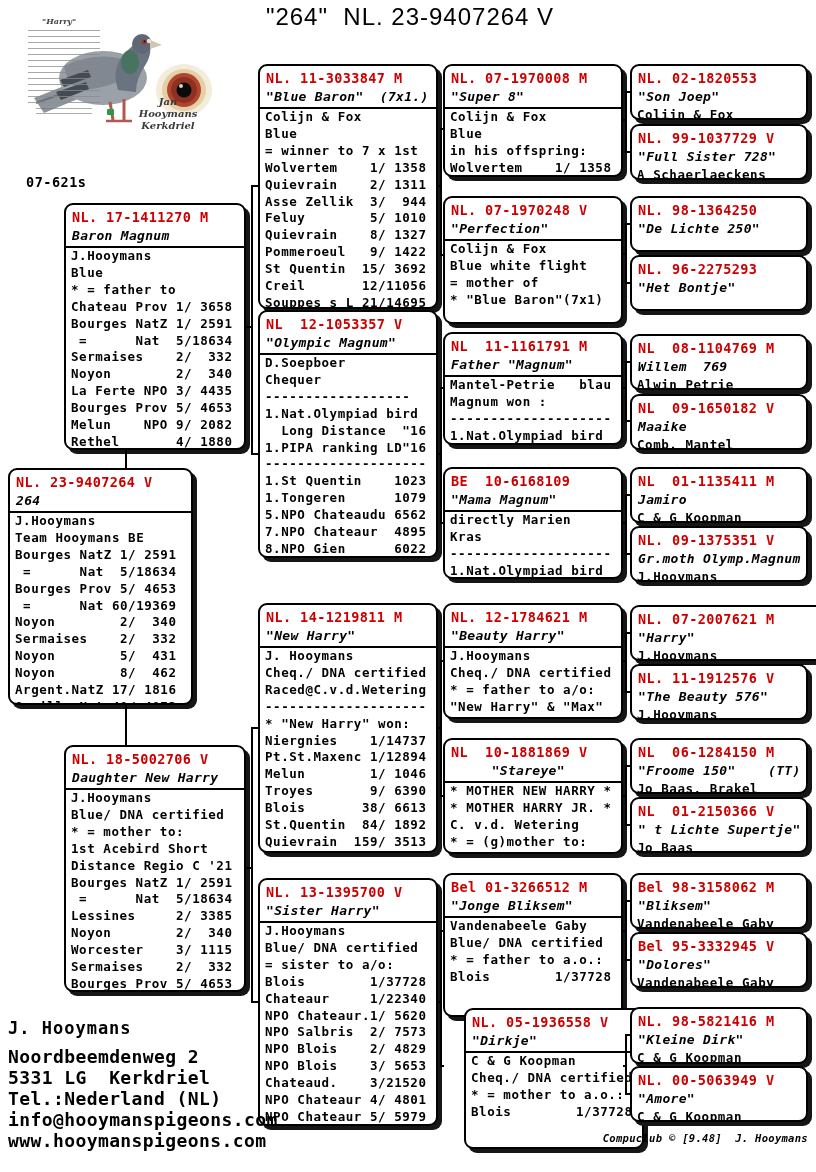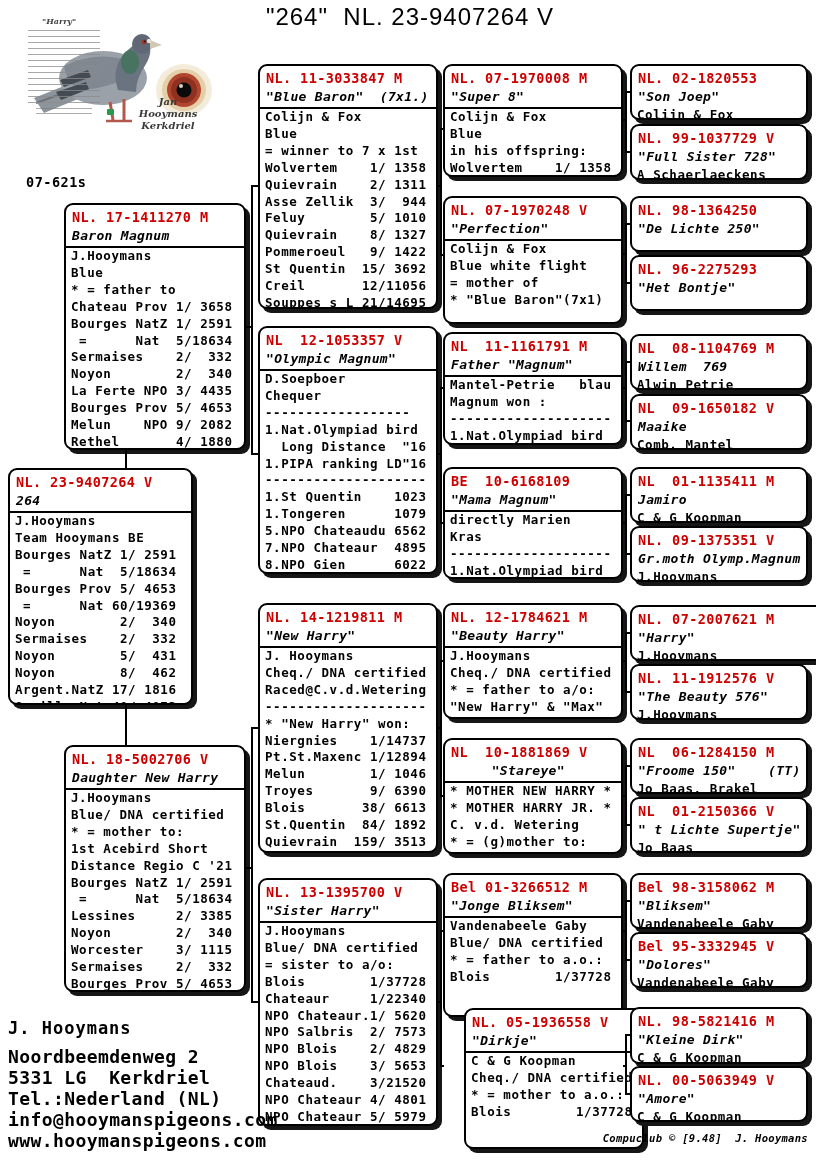--- a/index.html
+++ b/index.html
@@ -151,21 +151,21 @@
     <div class="ln">Wolvertem    1/ 1358</div>
     <div class="ln">Quievrain    2/ 1311</div>
     <div class="ln">Asse Zellik  3/  944</div>
     <div class="ln">Feluy        5/ 1010</div>
     <div class="ln">Quievrain    8/ 1327</div>
     <div class="ln">Pommeroeul   9/ 1422</div>
     <div class="ln">St Quentin  15/ 3692</div>
     <div class="ln">Creil       12/11056</div>
     <div class="ln">Souppes s L 21/14695</div>
   </div>
-<div class="pbox" style="left:258px;top:326px;width:180px;height:248px">
+<div class="pbox" style="left:258px;top:310px;width:180px;height:248px">
     <div class="ring">NL  12-1053357 V</div>
     <div class="bname sep">"Olympic Magnum"</div>
     <div class="ln">D.Soepboer</div>
     <div class="ln">Chequer</div>
     <div class="ln">------------------</div>
     <div class="ln">1.Nat.Olympiad bird</div>
     <div class="ln">  Long Distance  "16</div>
     <div class="ln">1.PIPA ranking LD"16</div>
     <div class="ln">--------------------</div>
     <div class="ln">1.St Quentin    1023</div>

